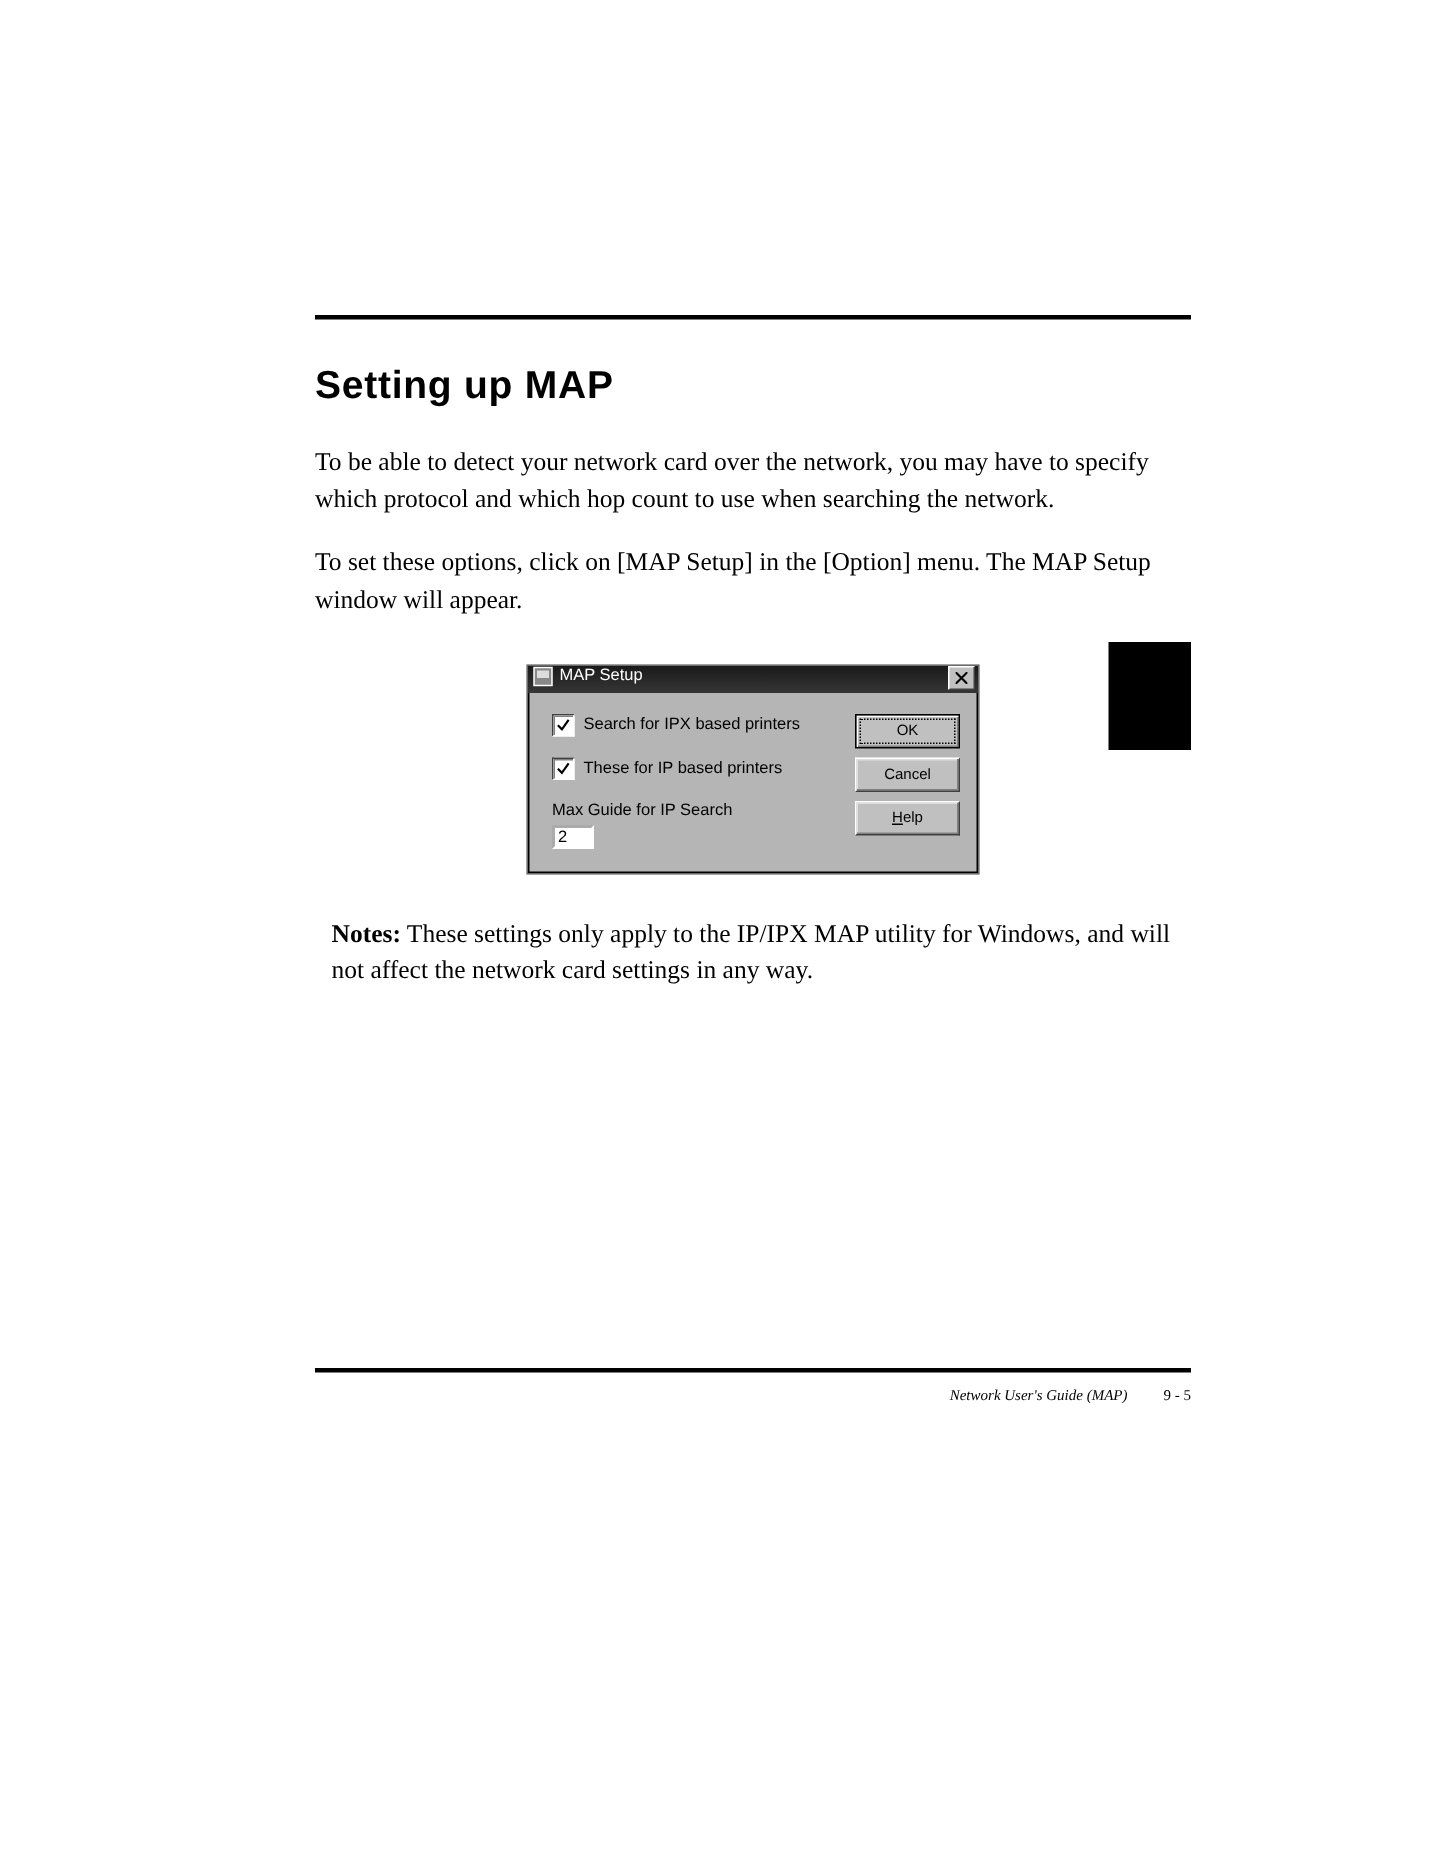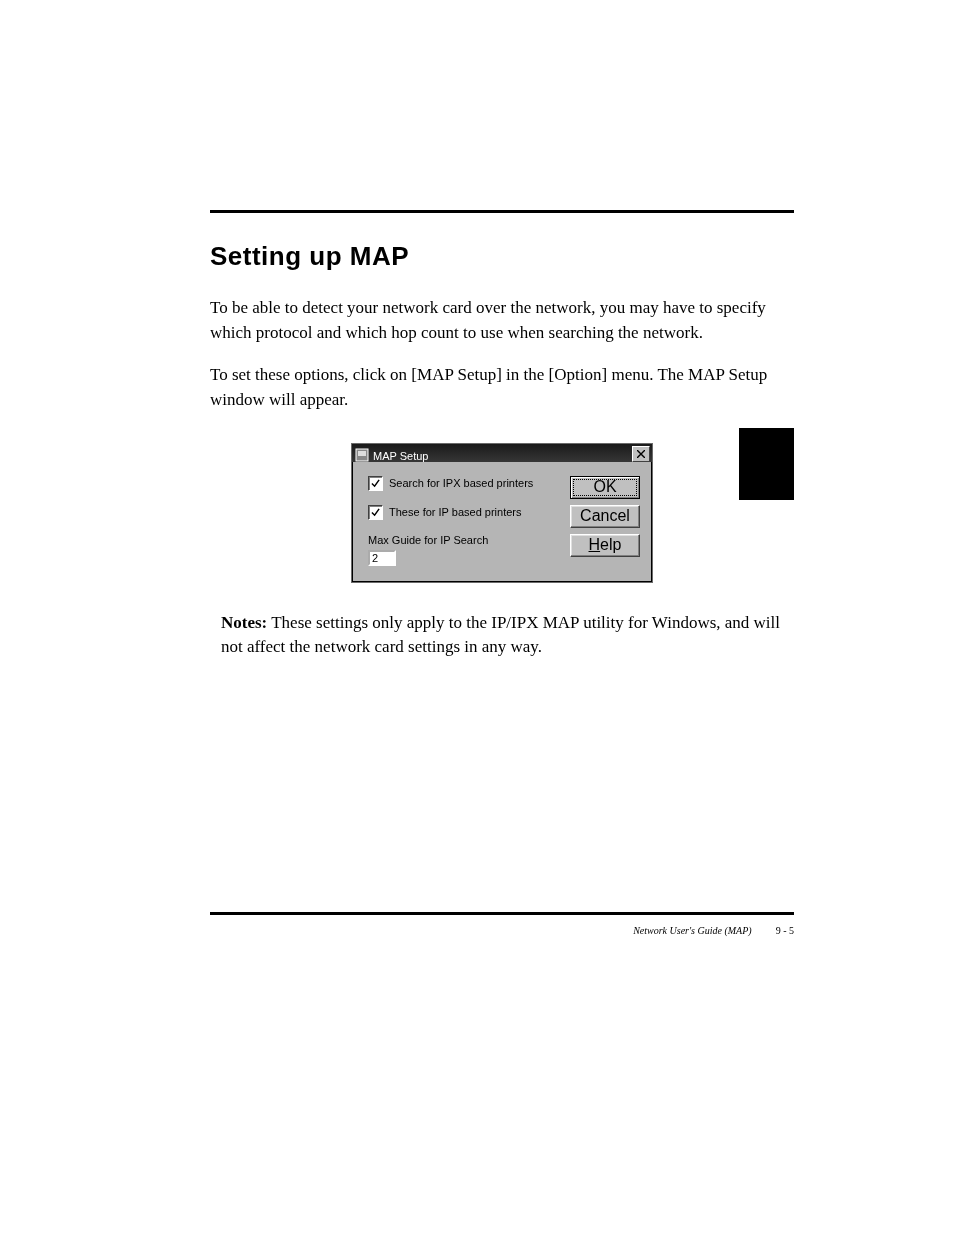--- a/index.html
+++ b/index.html
@@ -7,34 +7,34 @@
   .rule{border:none;border-top:3px solid #000;margin:0 0 28px 0}
   .rule-bottom{border:none;border-top:3px solid #000;margin:40px 0 0 0}
   .section-head{font-family:Arial,Helvetica,sans-serif;font-size:26px;font-weight:700;letter-spacing:0.5px;margin:0 0 24px 0}
   .body-text{font-size:17px;line-height:1.45;margin:0 0 18px 0}
   .body-text2{font-size:17px;line-height:1.45;margin:0 0 30px 0}
   .note{font-size:17px;line-height:1.45;margin:28px 0 0 11px}
   .note b{font-weight:700}
   .black-block{position:absolute;top:428px;right:160px;width:55px;height:72px;background:#000}
   
   .dialog{width:300px;margin:0 auto 0 auto;border:1px solid #6a6a6a;background:#b5b5b5;font-family:"MS Sans Serif",Tahoma,Arial,sans-serif;font-size:11px;color:#000;box-shadow:0 0 0 1px #000 inset}
-  .titlebar{height:18px;background:linear-gradient(#1a1a1a,#363636);color:#fff;display:flex;align-items:flex-end;padding:0 2px 0 3px}
+  .titlebar{height:18px;background:linear-gradient(#1a1a1a,#363636);color:#fff;display:flex;align-items:flex-start;padding:0 2px 0 3px}
   .titlebar .ticon{width:14px;height:14px;margin-right:4px;display:flex;align-items:center;justify-content:center}
   .titlebar .ttext{flex:1;font-size:11px}
   .titlebar .closebtn{width:16px;height:14px;background:#c0c0c0;border:1px solid #fff;border-right-color:#404040;border-bottom-color:#404040;display:flex;align-items:center;justify-content:center;color:#000;font-size:10px;line-height:1;cursor:pointer}
   .dlgbody{display:flex;padding:14px 12px 16px 16px;gap:10px}
   .leftcol{flex:1}
   .chkrow{display:flex;align-items:center;margin-bottom:14px}
   .chkbox{width:13px;height:13px;background:#fff;border:1px solid #404040;border-right-color:#fff;border-bottom-color:#fff;box-shadow:inset 1px 1px 0 #808080;display:flex;align-items:center;justify-content:center;margin-right:6px;cursor:pointer}
   .chkbox svg{width:9px;height:9px}
   .lbl{font-size:11px}
   .fieldlbl{font-size:11px;margin-bottom:4px}
   .txtinput{width:28px;height:16px;border:2px inset #fff;background:#fff;font-size:11px;padding:0 2px;box-sizing:border-box}
   .btncol{width:70px;display:flex;flex-direction:column;gap:6px}
-  .winbtn{height:21px;border:1px solid #fff;border-right-color:#404040;border-bottom-color:#404040;background:#c0c0c0;font-size:16px;display:flex;align-items:center;justify-content:center;cursor:pointer;box-shadow:inset -1px -1px 0 #808080,inset 1px 1px 0 #dfdfdf}
+  .winbtn{height:21px;border:1px solid #fff;border-right-color:#404040;border-bottom-color:#404040;background:#c0c0c0;font-size:10px;display:flex;align-items:center;justify-content:center;cursor:pointer;box-shadow:inset -1px -1px 0 #808080,inset 1px 1px 0 #dfdfdf}
   .winbtn.default{border:1px solid #000;box-shadow:inset 1px 1px 0 #fff,inset -1px -1px 0 #808080;outline:1px dotted #000;outline-offset:-4px}
   .underline{text-decoration:underline}
   
   .footer{position:absolute;bottom:210px;left:0;right:0;padding:0 160px 0 210px}
   .fline{display:flex;justify-content:flex-end;font-size:10px;font-style:italic;font-family:Georgia,serif;margin-top:10px}
   .fline .pg{margin-left:24px;font-style:normal}
 </style>
 </head>
 <body>
 

